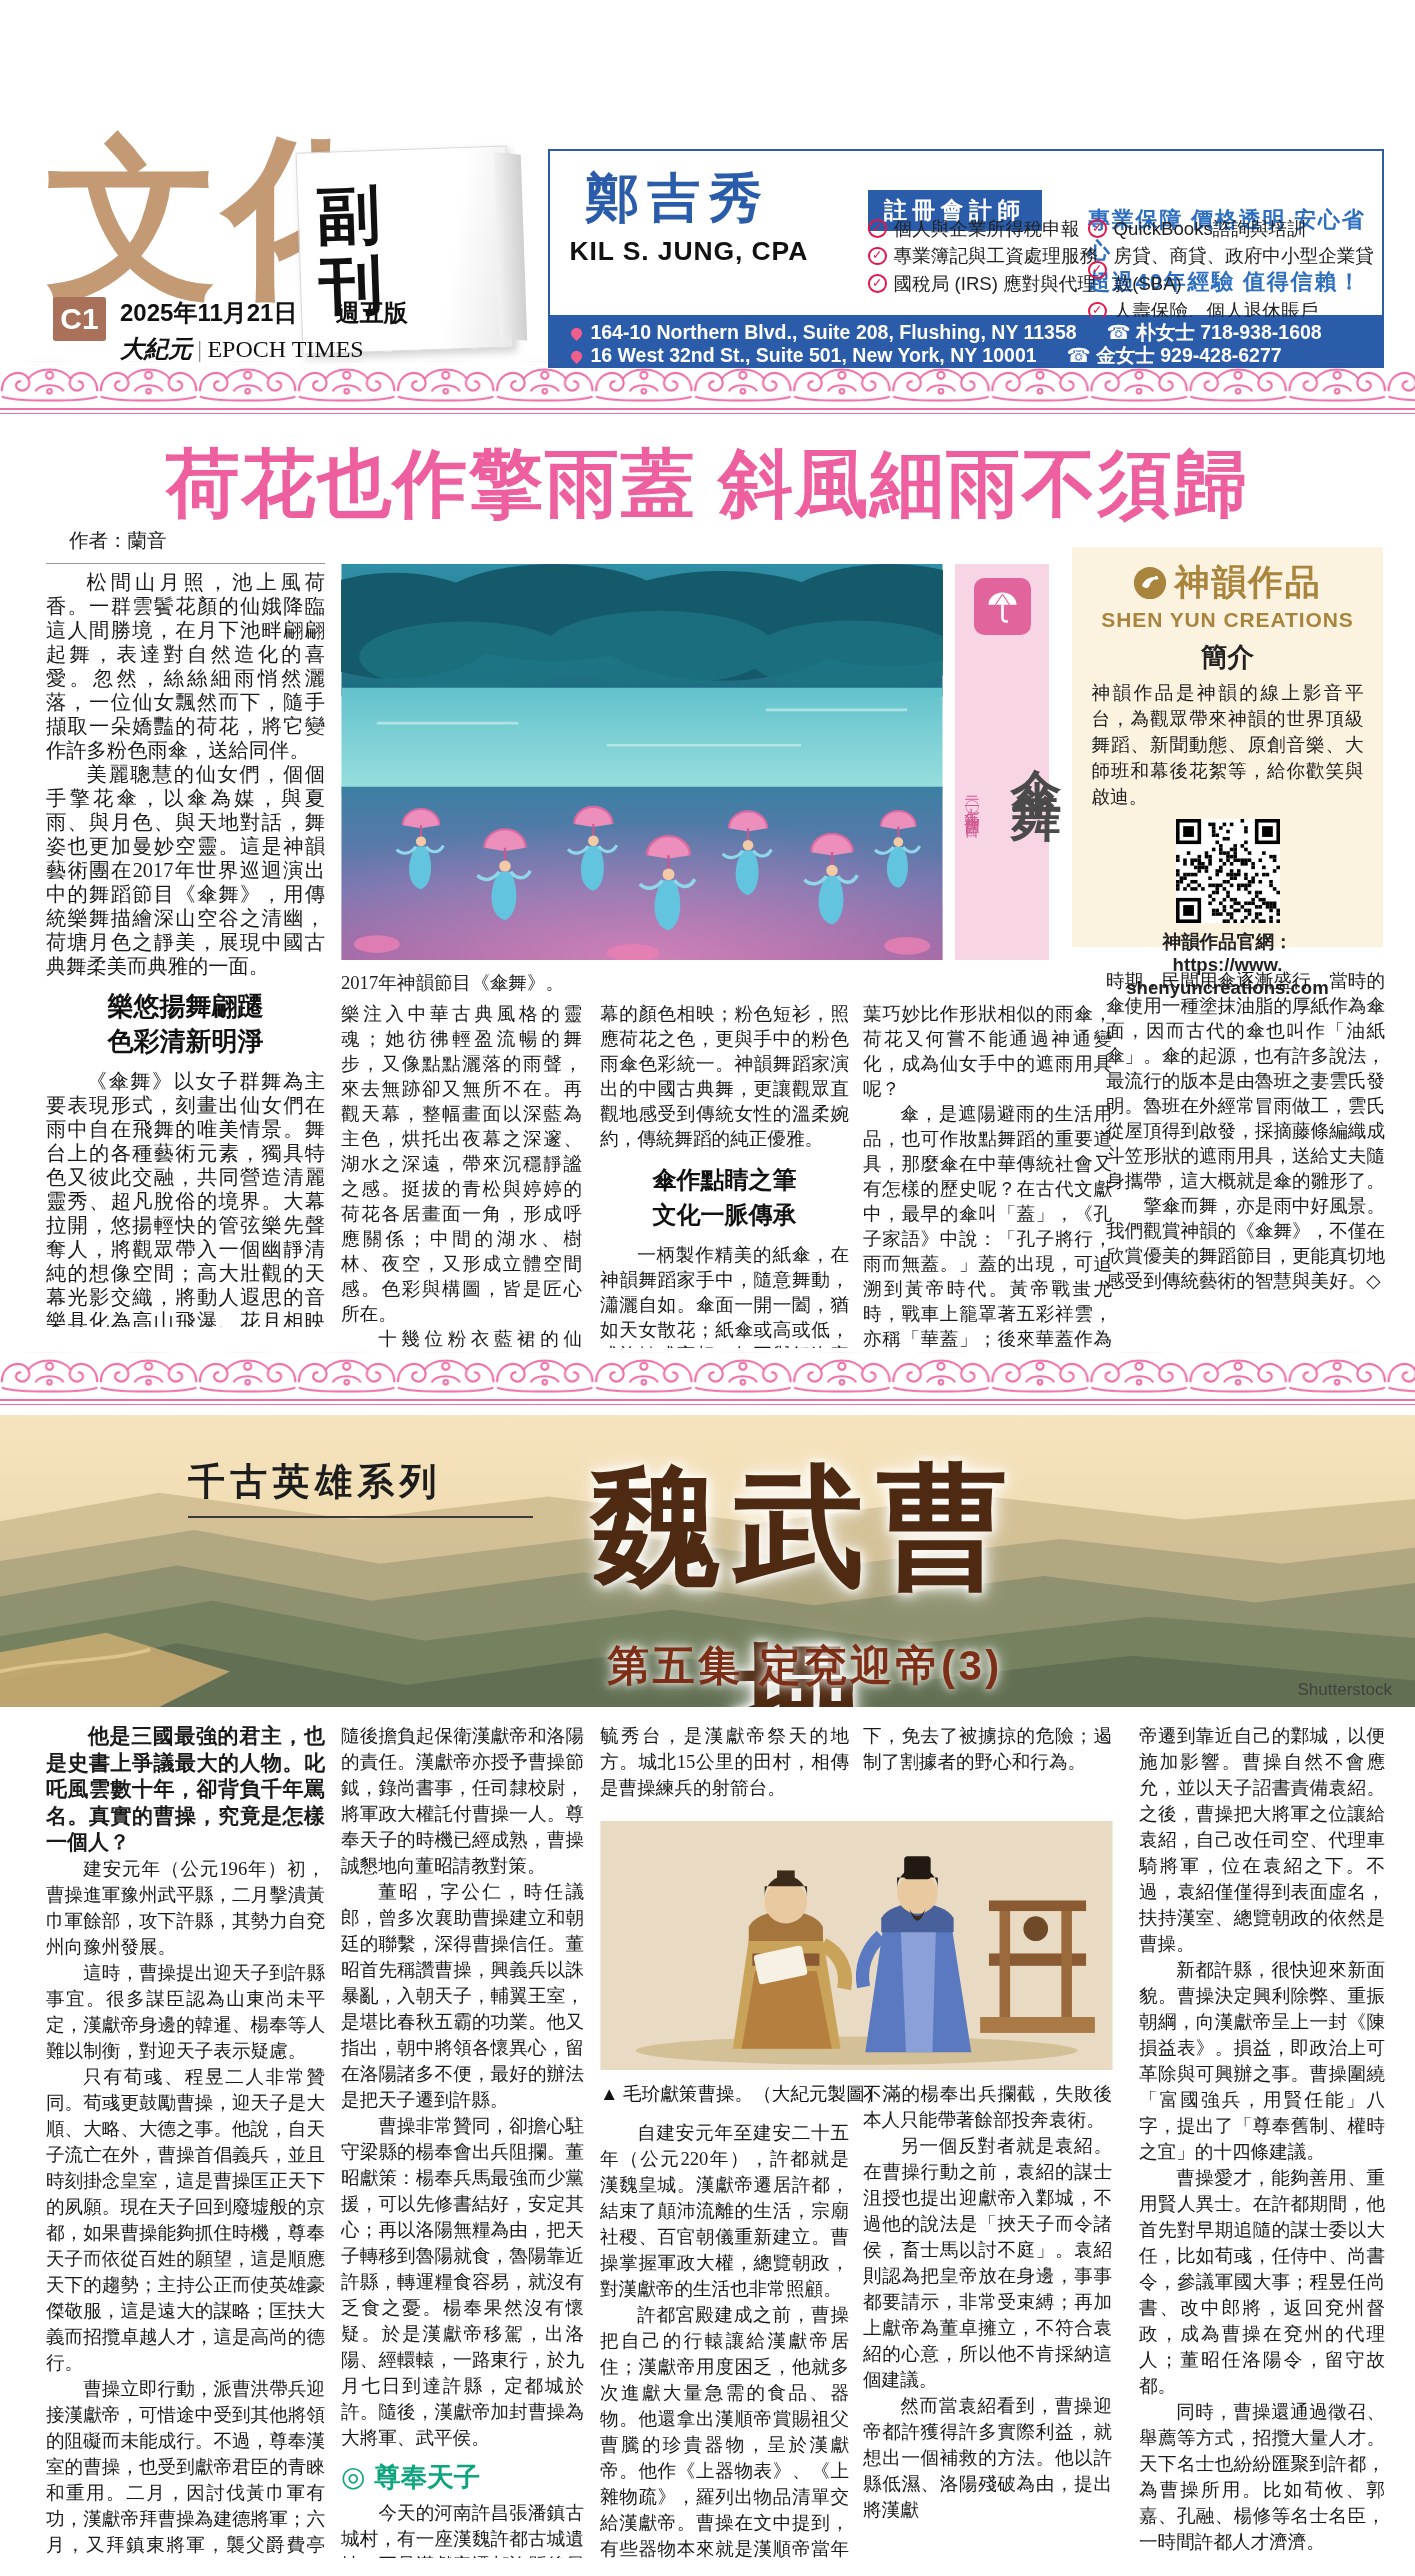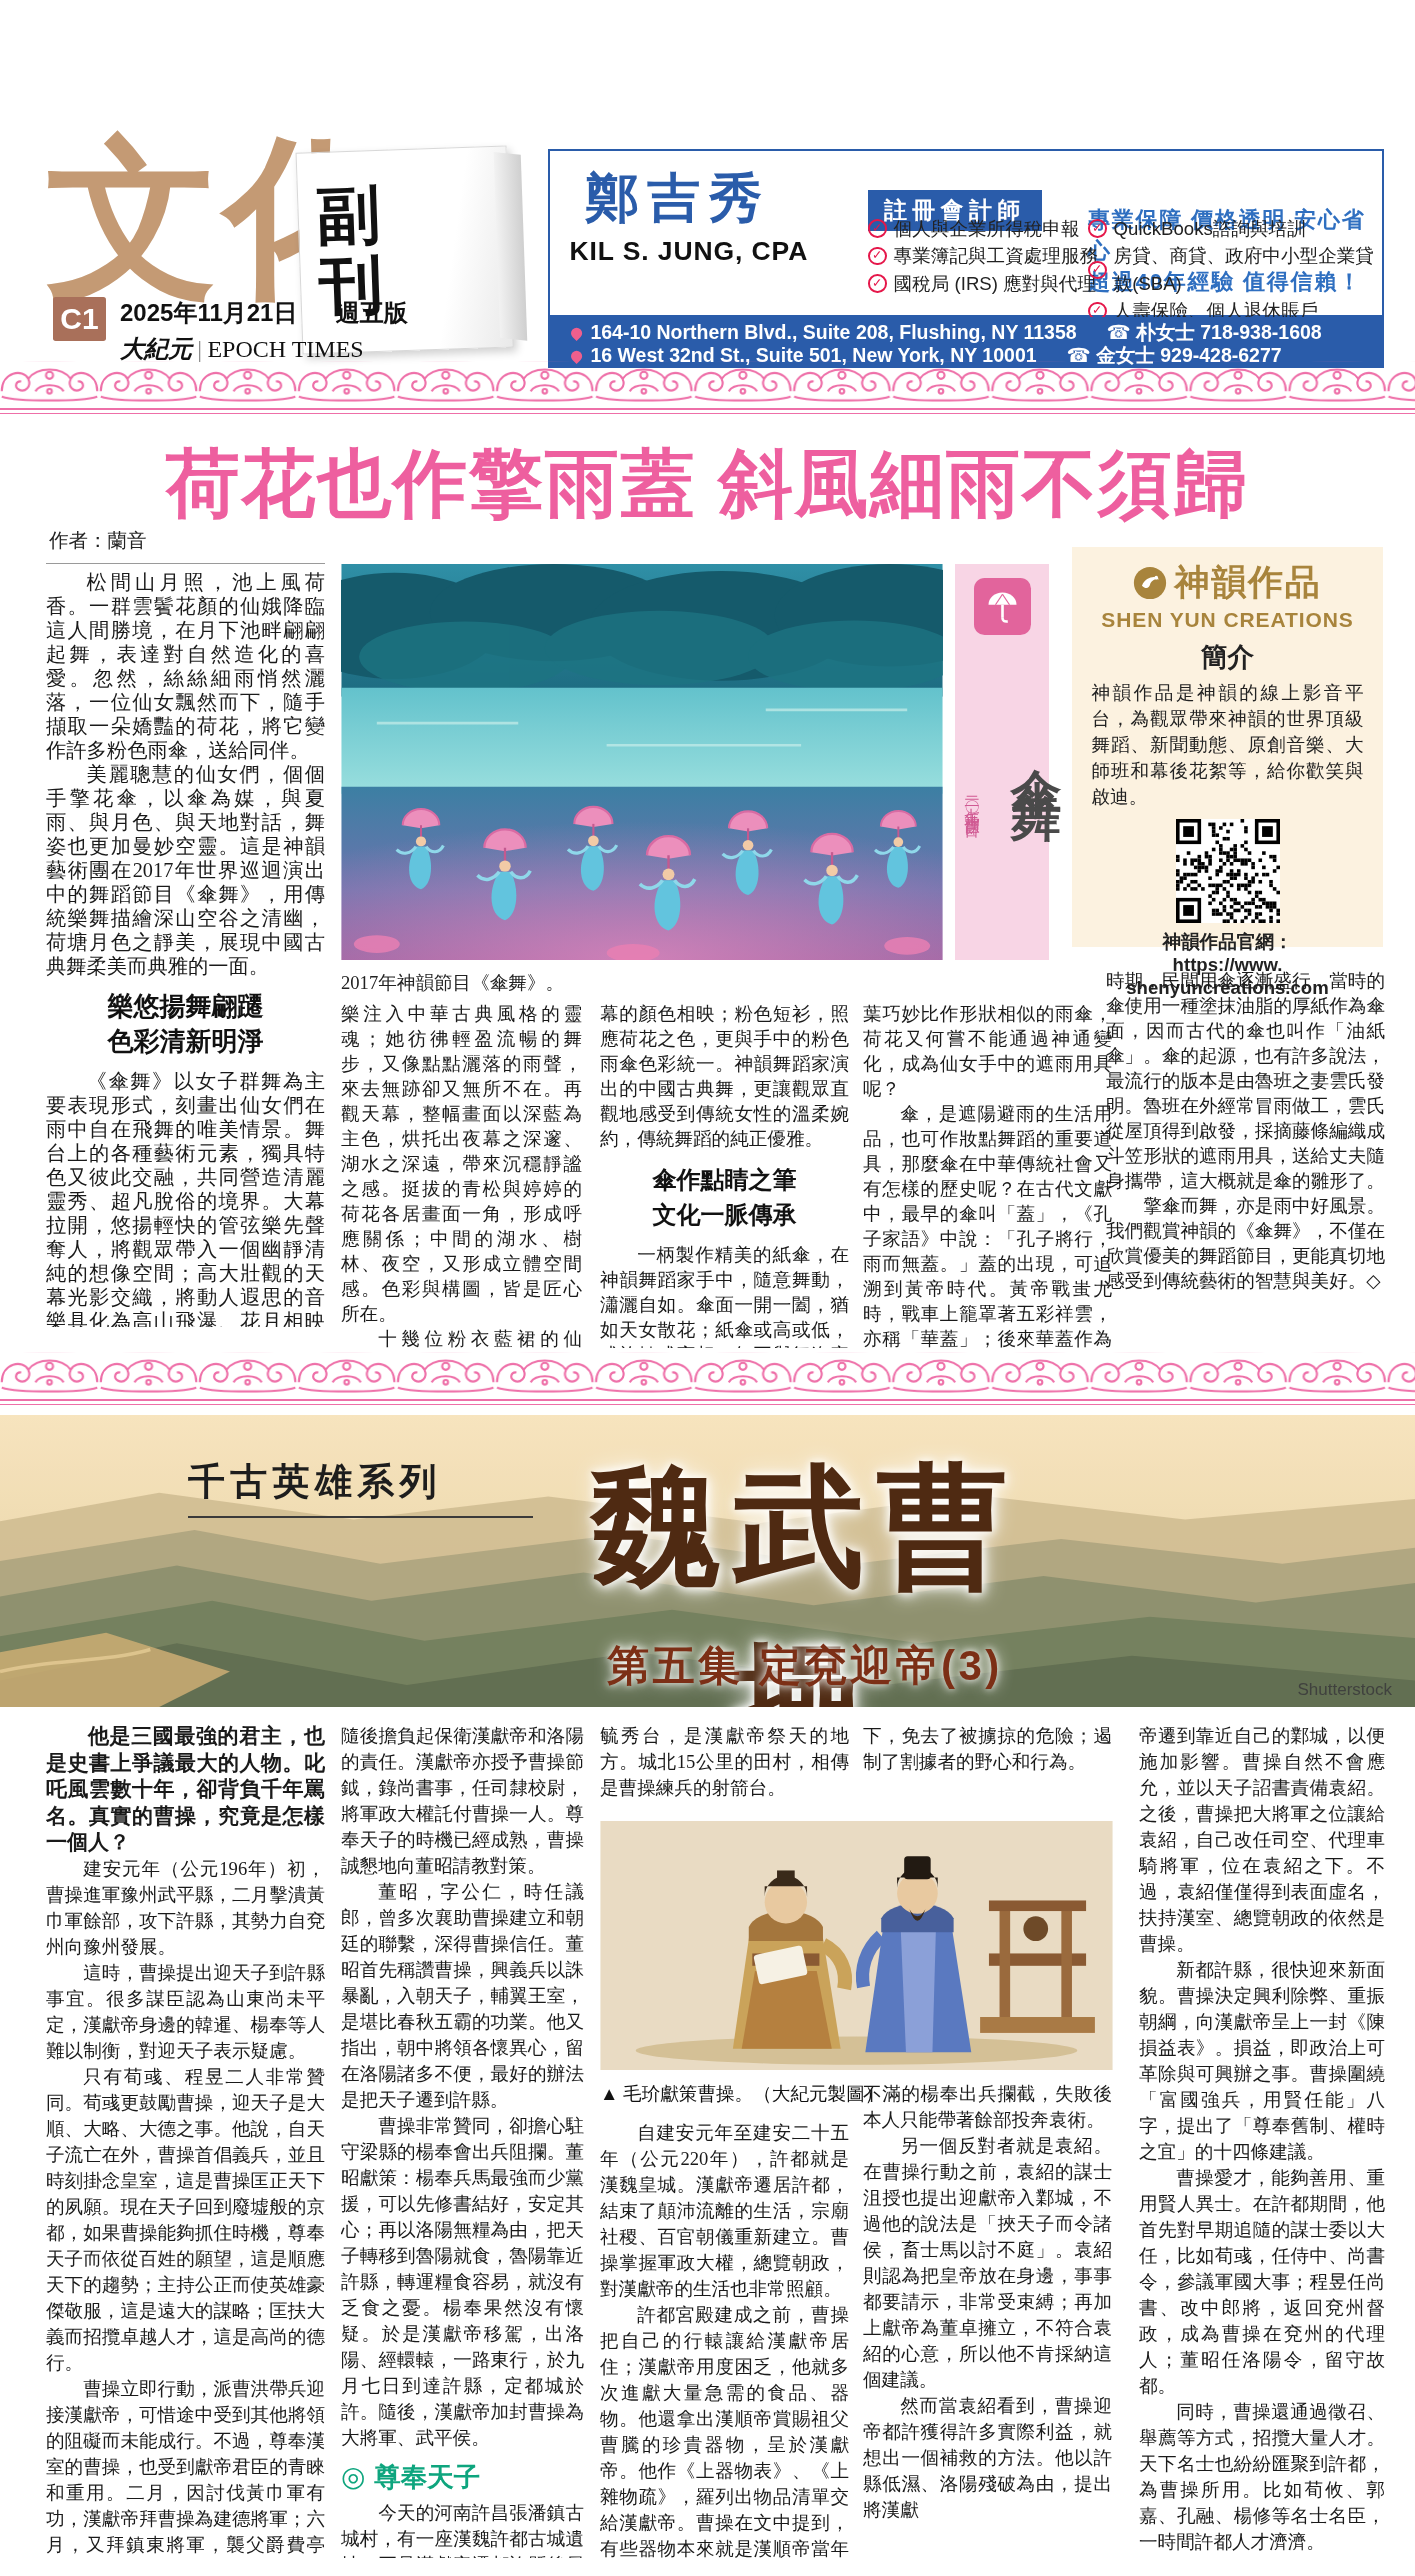--- a/index.html
+++ b/index.html
@@ -32,21 +32,21 @@
   .pin { display:inline-block; width:10.6px; height:10.6px; background:#ef5f8d; border-radius:50% 50% 50% 0; transform:rotate(-45deg); flex:0 0 auto; }
   .tel { color:#fff; }
 
   
   .lace-wrap { left:0; width:1415px; }
   .lace-lines { width:1415px; border-top:2.7px solid #ee6fa8; margin-top:1.8px; }
   .lace-lines2 { width:1415px; border-top:0.9px solid #ee6fa8; margin-top:3.5px; }
 
   
   .headline { width:1415px; text-align:center; font-size:74px; font-weight:bold; color:#ee5f9f; letter-spacing:1.8px; font-family:"Liberation Sans","DejaVu Sans",sans-serif; }
-  .byline { font-size:19.5px; color:#222; }
+  .byline { font-size:19.5px; color:#222;margin-left:20px; }
   .byline-rule { width:279px; border-top:1.8px solid #9a9a9a; margin-top:7px; }
   .colbox { text-align:justify; overflow:hidden; }
   .colbox p { text-indent:2em; }
   .colbox p.cont { text-indent:0; }
   .intro-col { width:279px; height:757px; font-size:20.3px; line-height:24px; }
   .sub1 { text-align:center; font-weight:bold; font-size:26px; line-height:35px; color:#111; font-family:"Liberation Sans","DejaVu Sans",sans-serif; margin:10.6px 0; text-indent:0 !important; }
   .ncol { font-size:18.6px; line-height:25px; }
   .caption { font-size:18.6px; color:#222; }
   .photo-frame { width:602px; height:396px; overflow:hidden; }
 

